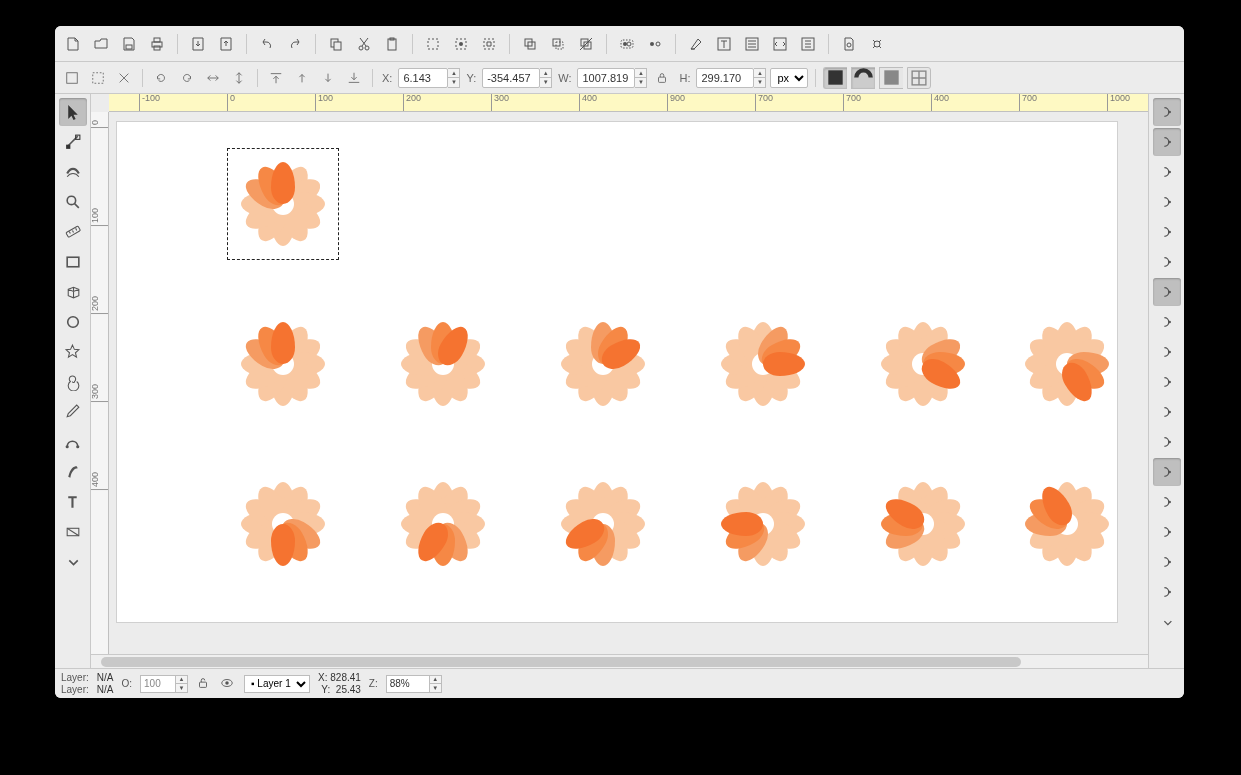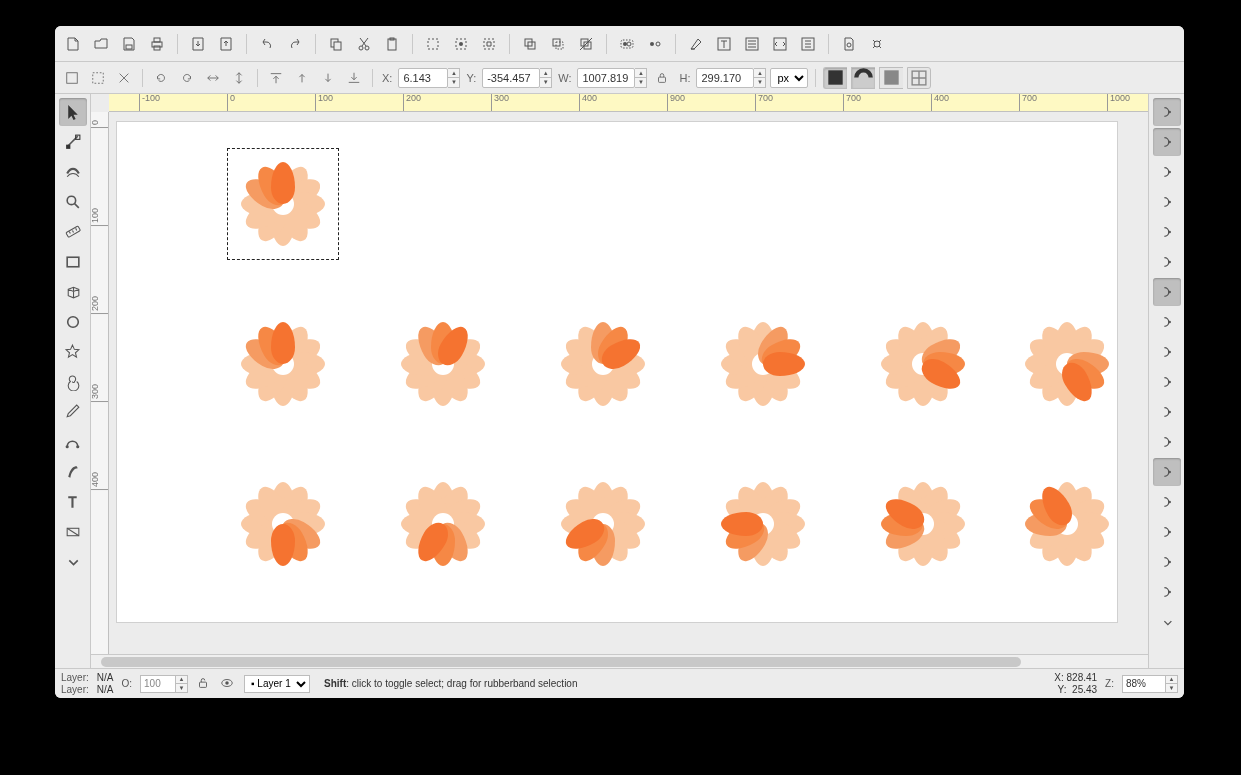--- a/index.html
+++ b/index.html
@@ -813,21 +813,20 @@
       </span>
     <span class="lock-ico"><svg viewBox="0 0 16 16">
           <rect x="4" y="7" width="8" height="6" rx="1" fill="none" stroke="currentColor"></rect>
           <path d="M6 7V5a2 2 0 0 1 4 0" fill="none" stroke="currentColor"></path>
         </svg></span>
     <span class="eye-ico"><svg viewBox="0 0 16 16">
           <ellipse cx="8" cy="8" rx="6" ry="4" fill="none" stroke="currentColor"></ellipse>
           <circle cx="8" cy="8" r="2" fill="currentColor"></circle>
         </svg></span>
     <select class="layer-sel"><option>▪ Layer 1</option></select>
-    <div class="msg"><b>Shift</b><span>: click to toggle select; drag for rubberband selection</span></div>
     <div class="coords">
       <div><span>X:</span> <span>828.41</span></div>
       <div><span>Y:</span> &nbsp;<span>25.43</span></div>
     </div>
     <span class="lbl">Z:</span>
     <span class="num-wrap">
         <input class="op-in" style="width: 44px; color: rgb(51, 51, 51);" value="88%">
         <span class="spin" style="height:18px">
           <i>▲</i>
           <i>▼</i>

